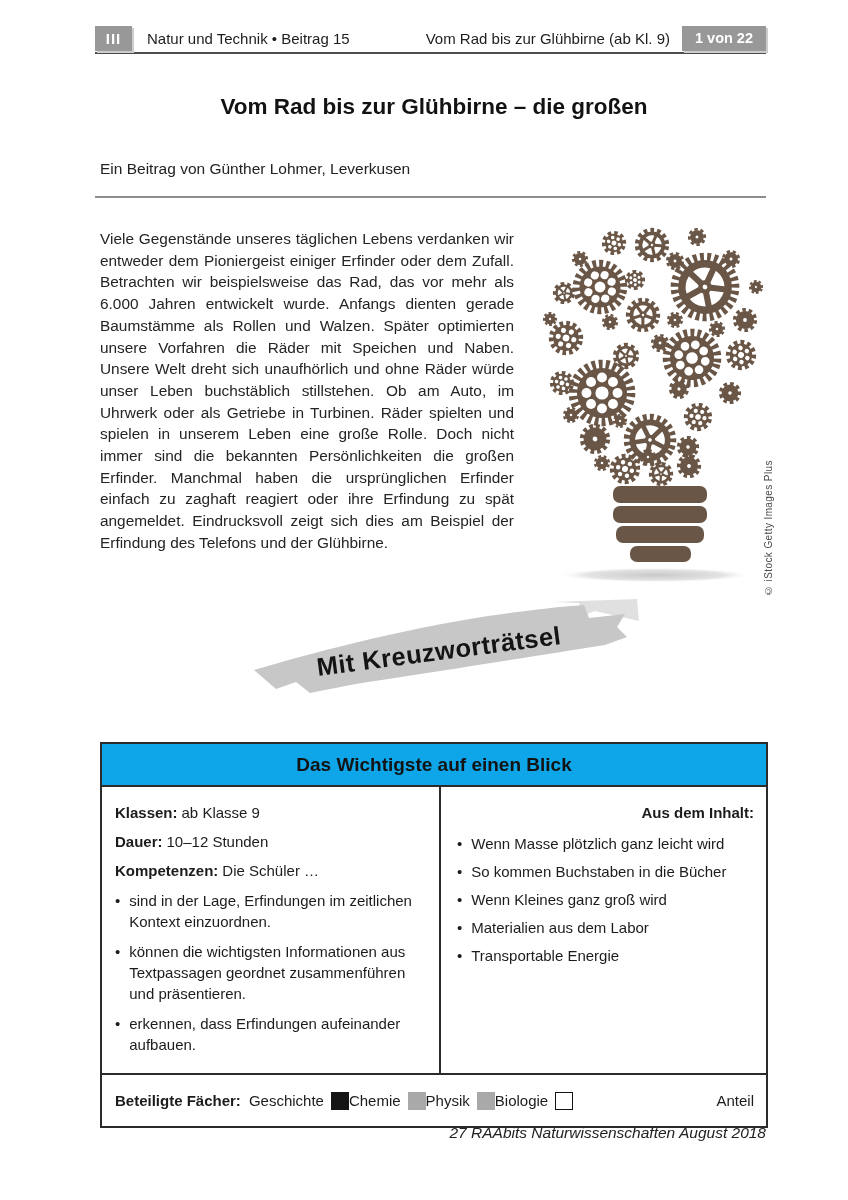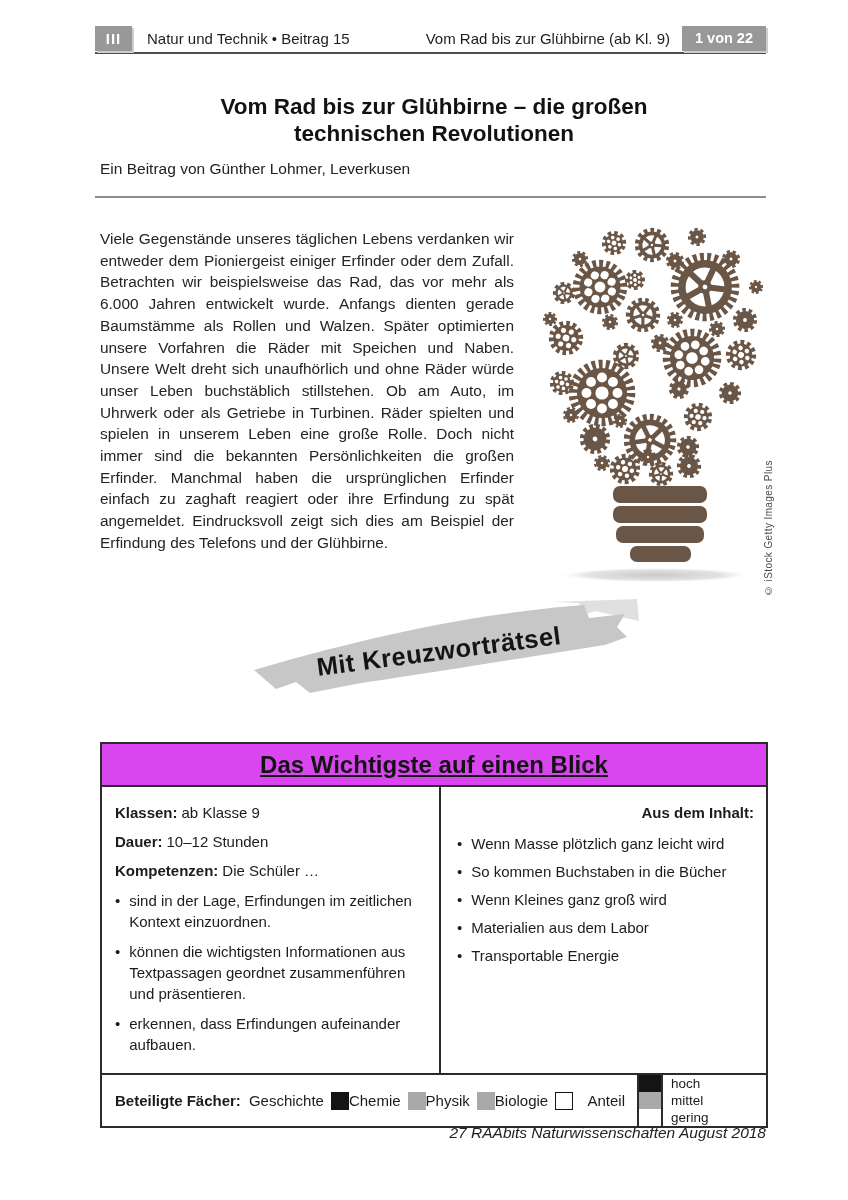--- a/index.html
+++ b/index.html
@@ -26,23 +26,23 @@
   
   .intro{position:absolute;left:100px;top:228px;width:414px;font-size:15.4px;
          line-height:21.7px;text-align:justify;color:#242424;}
   .bulb-svg{position:absolute;left:540px;top:225px;}
   .credit{position:absolute;left:763px;top:418px;height:178px;font-size:10px;color:#4a4a4a;
           writing-mode:vertical-rl;transform:rotate(180deg);letter-spacing:.4px;white-space:nowrap;}
   .banner-svg{position:absolute;left:248px;top:596px;}
 
   
   .info-box{position:absolute;left:100px;top:742px;width:664px;border:2px solid #2b2b2b;}
-  .info-box-title{height:41px;background:#d946ef;border-bottom:2px solid #2b2b2b;
+  .info-box-title{height:41px;background:#0ea5e9;border-bottom:2px solid #2b2b2b;
                   display:flex;align-items:center;justify-content:center;
-                  font-size:24px;font-weight:bold;color:#131313;text-decoration:underline;}
+                  font-size:19px;font-weight:bold;color:#131313;}
   .cols{display:flex;min-height:238px;}
   .col-left{width:312px;border-right:2px solid #2b2b2b;padding:9px 12px 9px 13px;}
   .col-right{flex:1;padding:9px 12px 9px 16px;}
   .kv{font-size:15px;line-height:21px;margin:6px 0 8px 0;}
   .kv b{margin-right:4px;}
   .bullet{display:flex;font-size:15px;line-height:21px;margin:9px 0;}
   .bullet::before{content:"•";margin-right:9px;font-size:15px;}
   .col-right .bullet{margin:7px 0;}
   .inhalt-title{font-size:15px;font-weight:bold;line-height:21px;margin:6px 0 10px 0;text-align:right;}
 
@@ -70,21 +70,20 @@
   <div class="header">
     <div class="badge badge-section">III</div>
     <div class="header-label">Natur und Technik • Beitrag 15</div>
     <div class="spacer"></div>
     <div class="header-label header-right">Vom Rad bis zur Glühbirne (ab Kl. 9)</div>
     <div class="badge badge-page">1 von 22</div>
   </div>
 
   <div class="title">
     <span style="display:block">Vom Rad bis zur Glühbirne – die großen</span>
-    <span style="display:block">technischen Revolutionen</span>
   </div>
   <div class="author">Ein Beitrag von Günther Lohmer, Leverkusen</div>
   <div class="rule"></div>
 
   <div class="intro">Viele Gegenstände unseres täglichen Lebens verdanken wir entweder dem Pioniergeist einiger Erfinder oder dem Zufall. Betrachten wir beispielsweise das Rad, das vor mehr als 6.000 Jahren entwickelt wurde. Anfangs dienten gerade Baumstämme als Rollen und Walzen. Später optimierten unsere Vorfahren die Räder mit Speichen und Naben. Unsere Welt dreht sich unaufhörlich und ohne Räder würde unser Leben buchstäblich stillstehen. Ob am Auto, im Uhrwerk oder als Getriebe in Turbinen. Räder spielten und spielen in unserem Leben eine große Rolle. Doch nicht immer sind die bekannten Persönlichkeiten die großen Erfinder. Manchmal haben die ursprünglichen Erfinder einfach zu zaghaft reagiert oder ihre Erfindung zu spät angemeldet. Eindrucksvoll zeigt sich dies am Beispiel der Erfindung des Telefons und der Glühbirne.</div>
 
   <svg class="bulb-svg" width="240" height="375" viewBox="0 0 240 375">
     <defs>
       <radialGradient id="shadowGrad" cx="50%" cy="50%" r="50%">
         <stop offset="0%" stop-color="#c9c9c9"></stop>
@@ -476,35 +475,17 @@
             <span class="subject-square" style="background: rgb(169, 169, 169); border-color: rgb(169, 169, 169);"></span>
           </span>
 
           <span class="subject">
             <span class="subject-name">Biologie</span>
             <span class="subject-square" style="background: rgb(255, 255, 255); border-color: rgb(20, 20, 20);"></span>
           </span>
         </span>
       <span class="spacer"></span>
       <span class="anteil">Anteil</span>
-      <span class="legend">
-        <span class="legend-squares">
-
-            <span class="legend-square" style="background: rgb(20, 20, 20);"></span>
-
-            <span class="legend-square" style="background: rgb(169, 169, 169);"></span>
-
-            <span class="legend-square" style="background: rgb(255, 255, 255);"></span>
-          </span>
-        <span class="legend-labels">
-
-            <span class="legend-label">hoch</span>
-
-            <span class="legend-label">mittel</span>
-
-            <span class="legend-label">gering</span>
-          </span>
-      </span>
     </div>
   </div>
 
   <div class="footer">27 RAAbits Naturwissenschaften August 2018</div>
 </div>
 
 </body></html>

